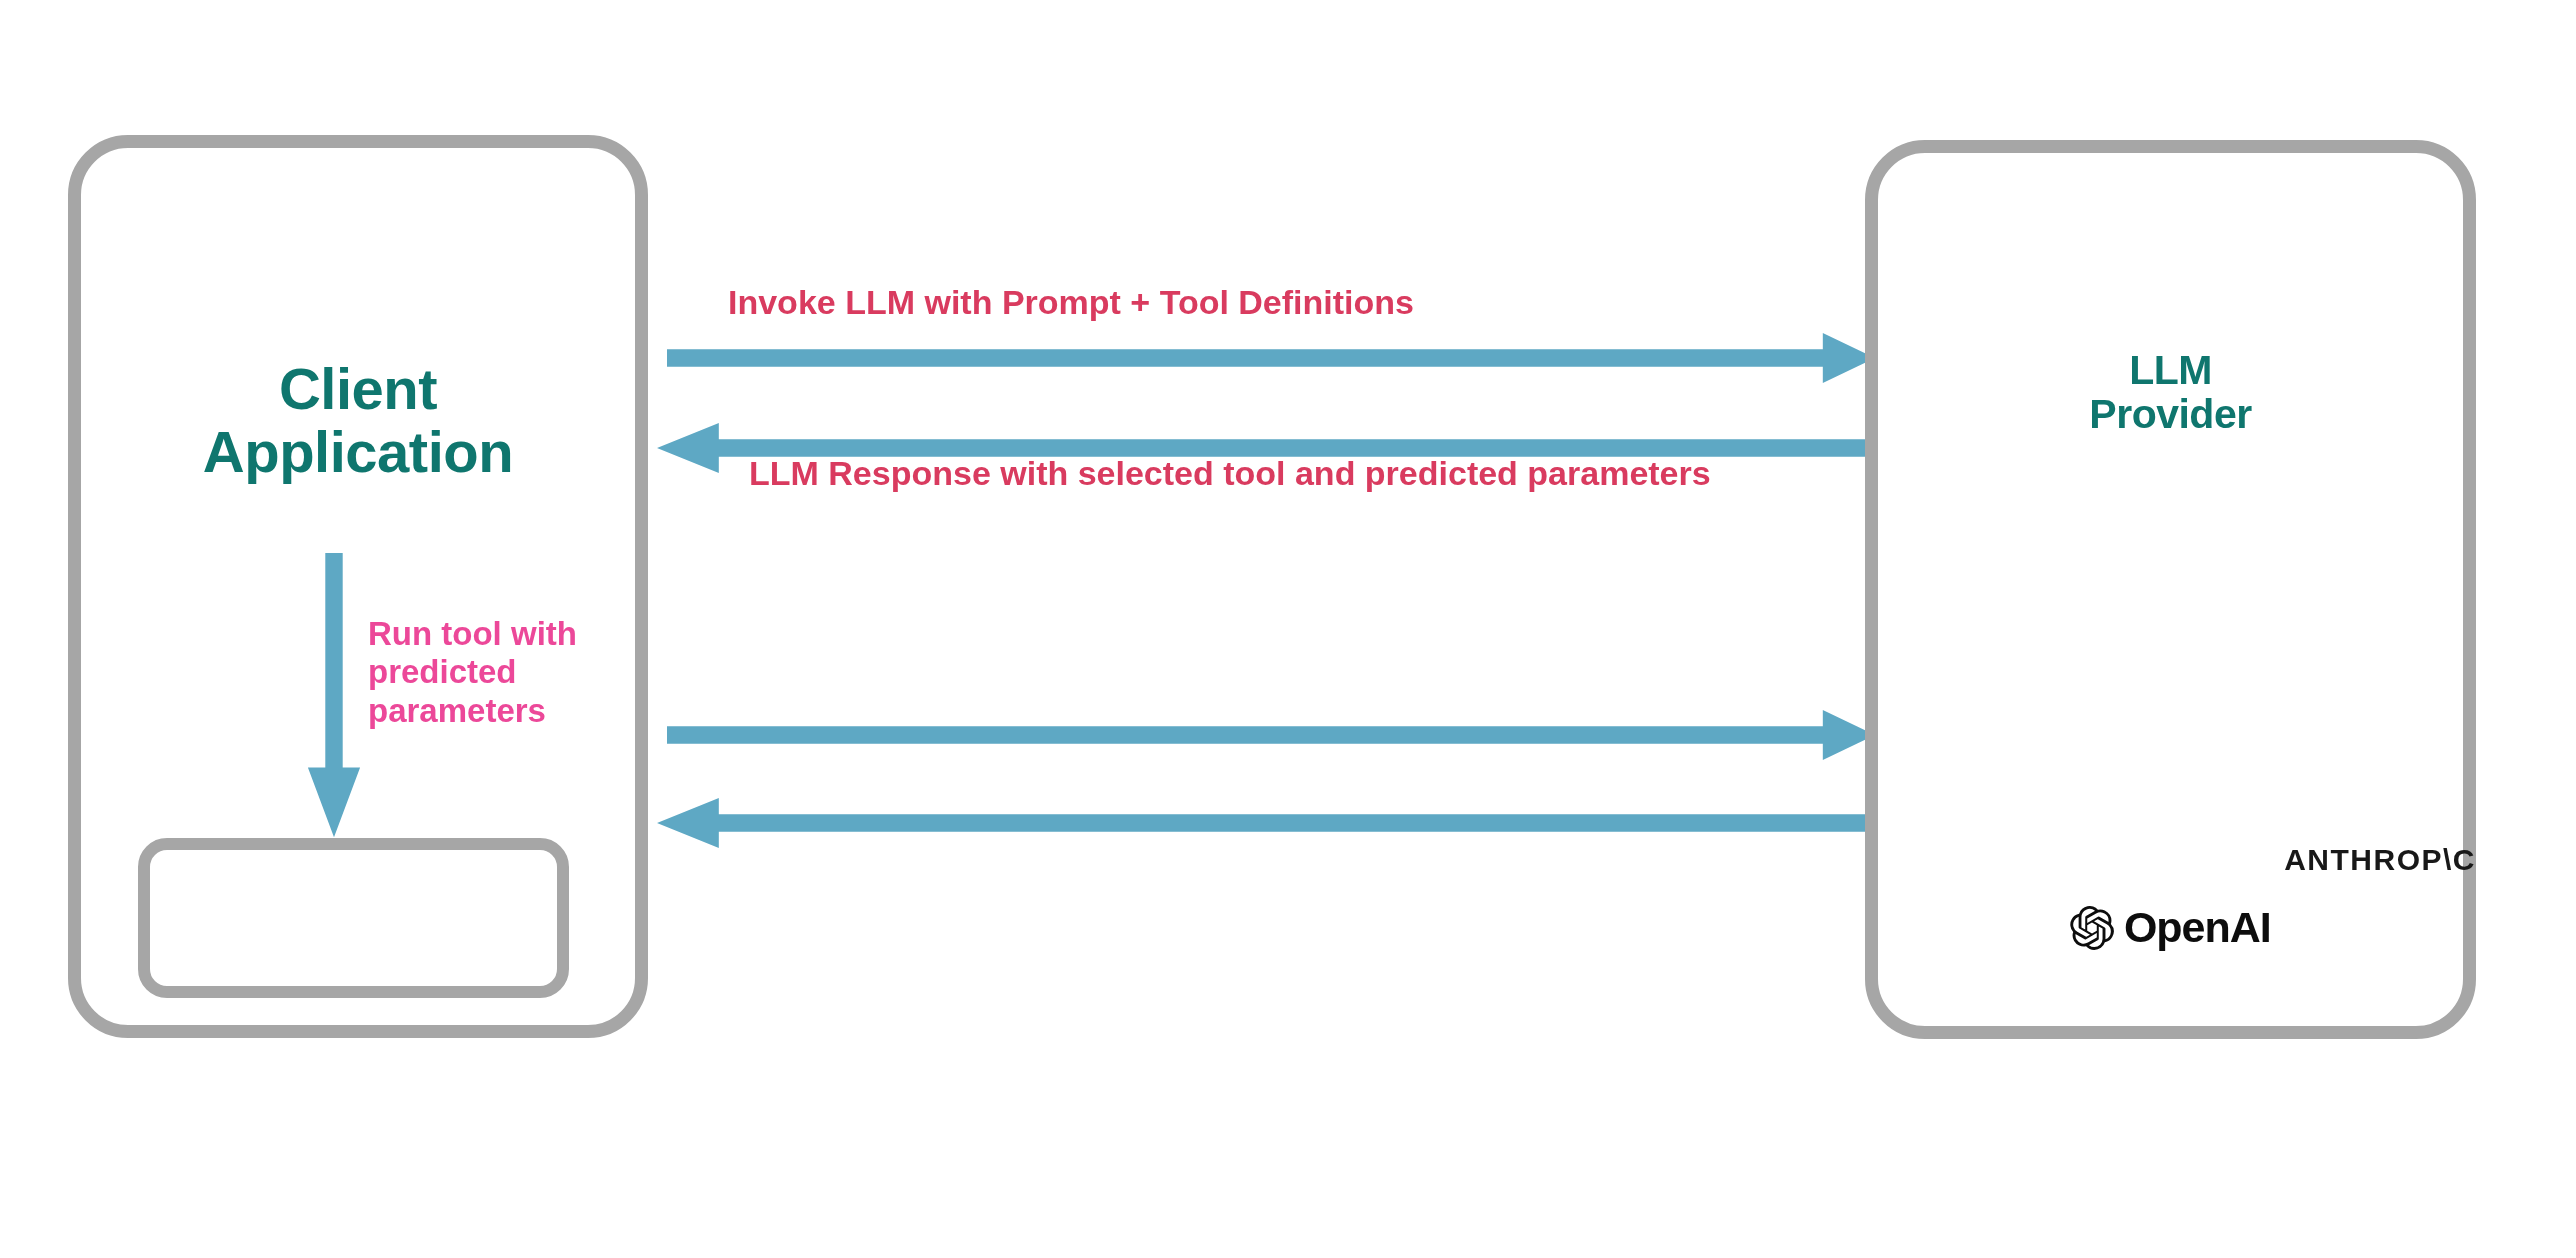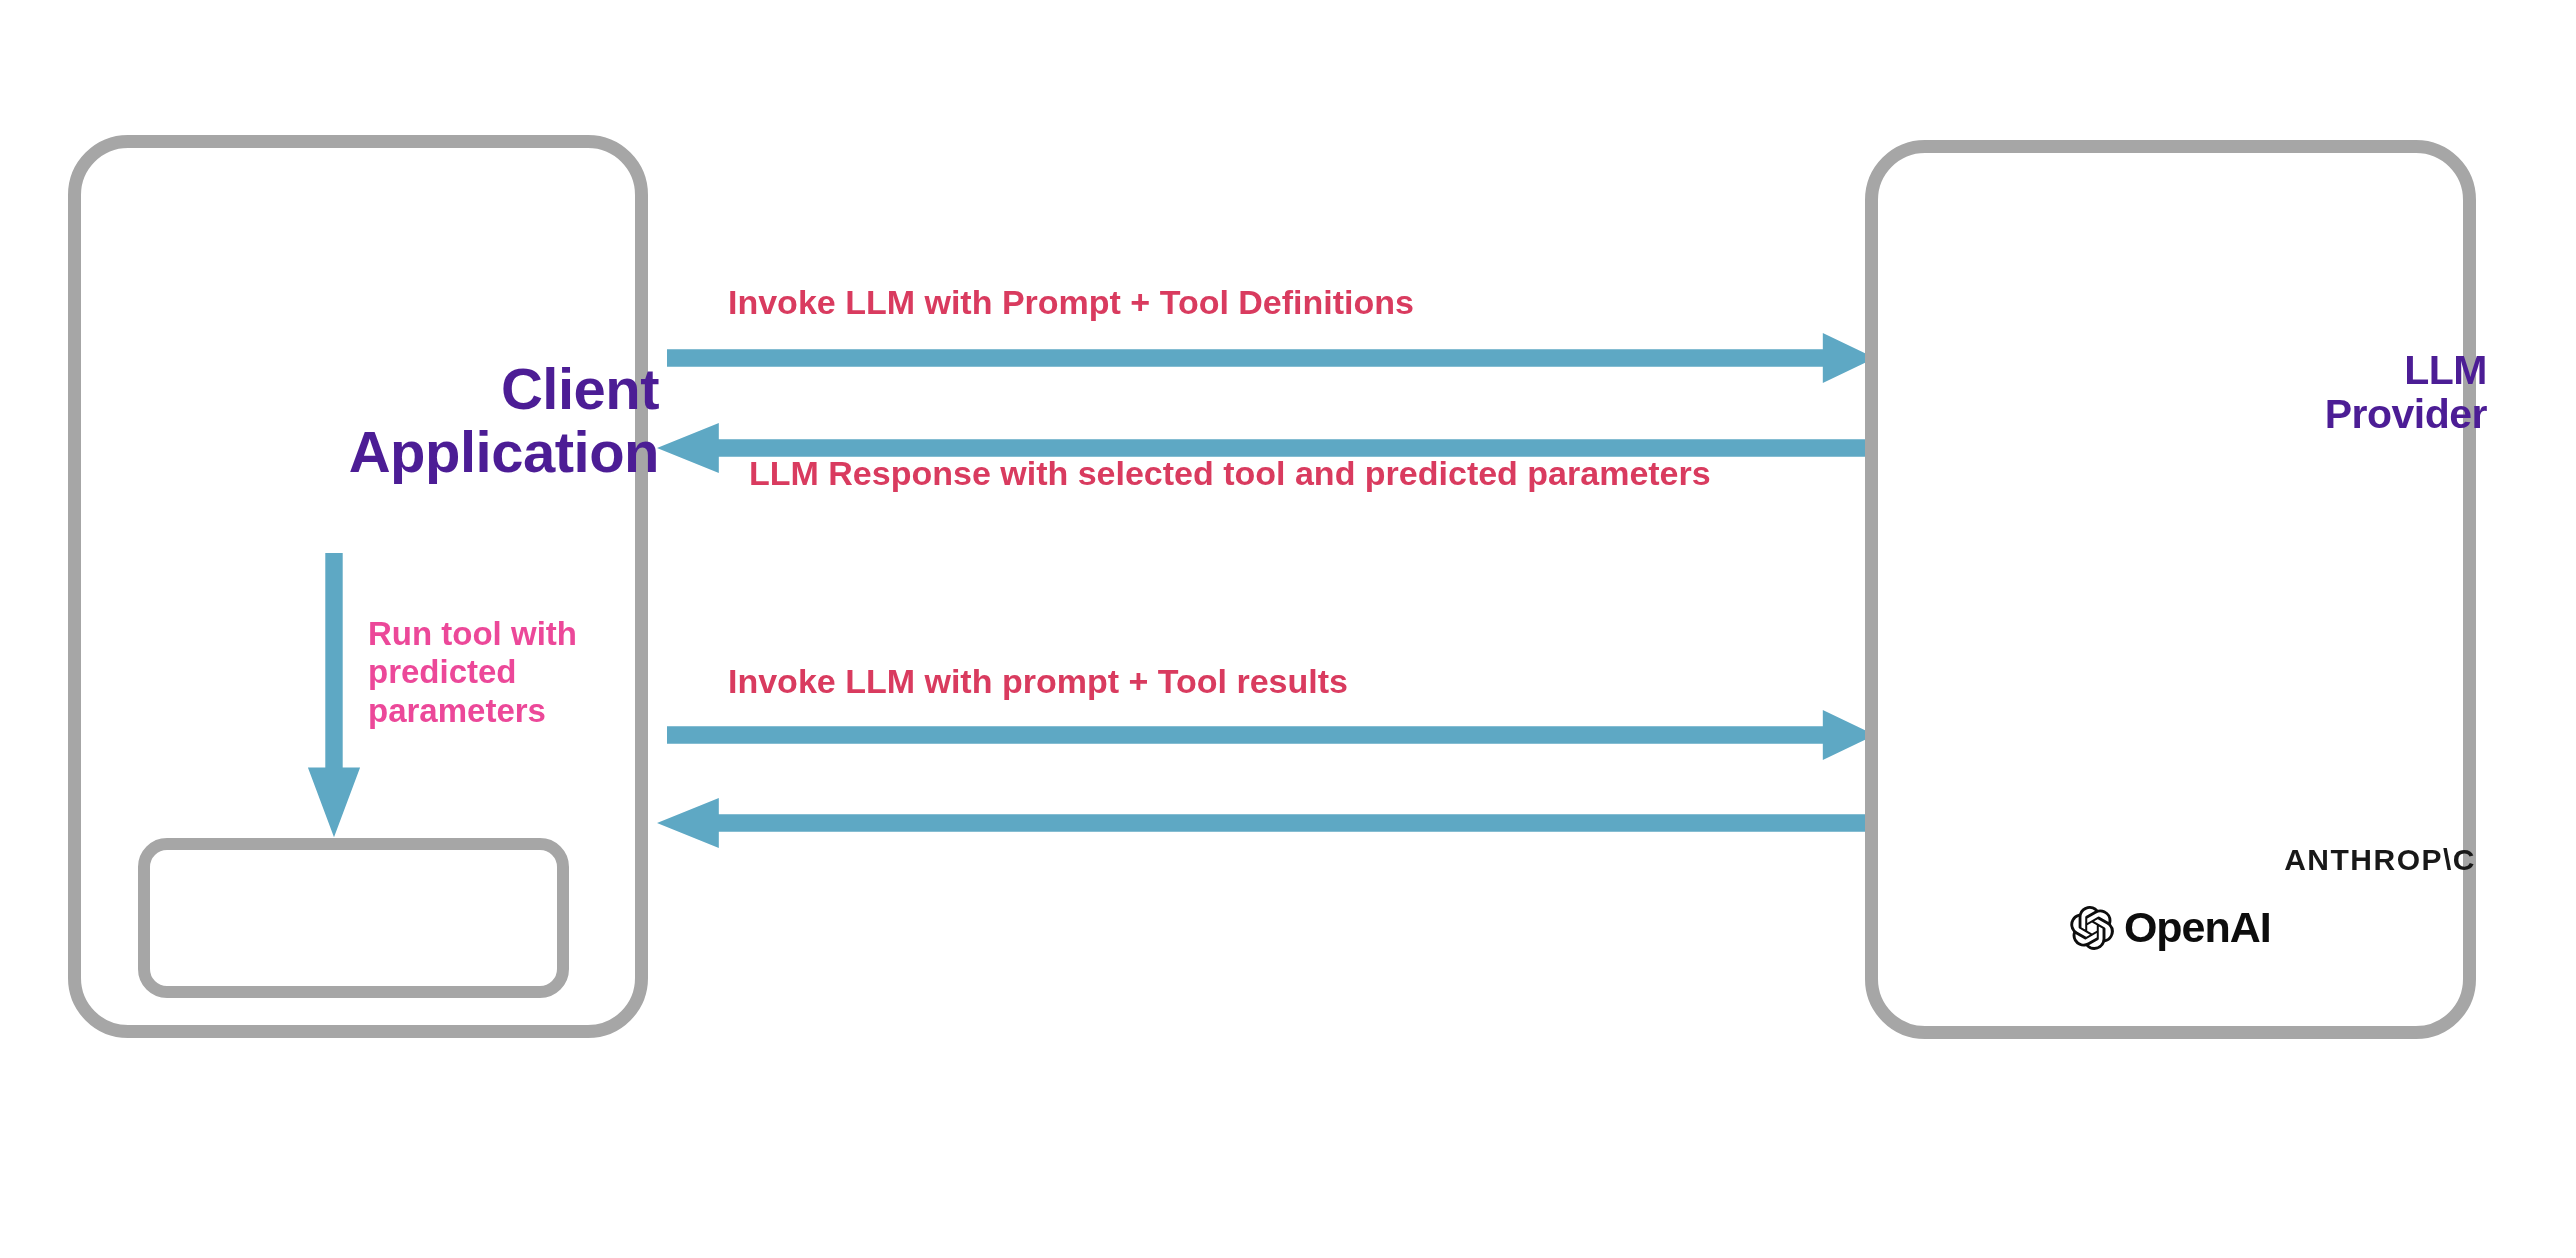--- a/index.html
+++ b/index.html
@@ -49,27 +49,26 @@
   #tools-box {
     left: 138px;
     top: 838px;
     width: 431px;
     height: 160px;
   }
 
   
   .node-title {
     position: absolute;
-    color: #4c1d95;
-    font-weight: bold;
-    text-align: right;
+    color: #0f766e;
+    font-weight: bold;
+    text-align: center;
     line-height: 1.08;
     letter-spacing: -0.5px;
     white-space: pre-line;
-    padding-left: 11px;
   }
   #client-title {
     left: 68px;
     top: 358px;
     width: 580px;
     font-size: 58px;
   }
   #provider-title {
     left: 1865px;
     top: 348px;
@@ -206,21 +205,20 @@
       <polygon points="1260,19 64,19 64,2 0,28 64,54 64,37 1260,37" fill="#5ea8c4"></polygon>
     </svg>
   </div>
   <div class="arrow-label" id="label-2">LLM Response with selected tool and predicted parameters</div>
 
   <div class="h-arrow" id="arrow-3">
     <svg viewBox="0 0 1250 56" preserveAspectRatio="none" aria-hidden="true">
       <polygon points="0,19 1196,19 1196,2 1250,28 1196,54 1196,37 0,37" fill="#5ea8c4"></polygon>
     </svg>
   </div>
-  <div class="arrow-label" id="label-3">Invoke LLM with prompt + Tool results</div>
 
   <div class="h-arrow" id="arrow-4">
     <svg viewBox="0 0 1260 56" preserveAspectRatio="none" aria-hidden="true">
       <polygon points="1260,19 64,19 64,2 0,28 64,54 64,37 1260,37" fill="#5ea8c4"></polygon>
     </svg>
   </div>
 
   <div class="node-box" id="provider-box"></div>
 
   <div class="node-title" id="provider-title">LLM

